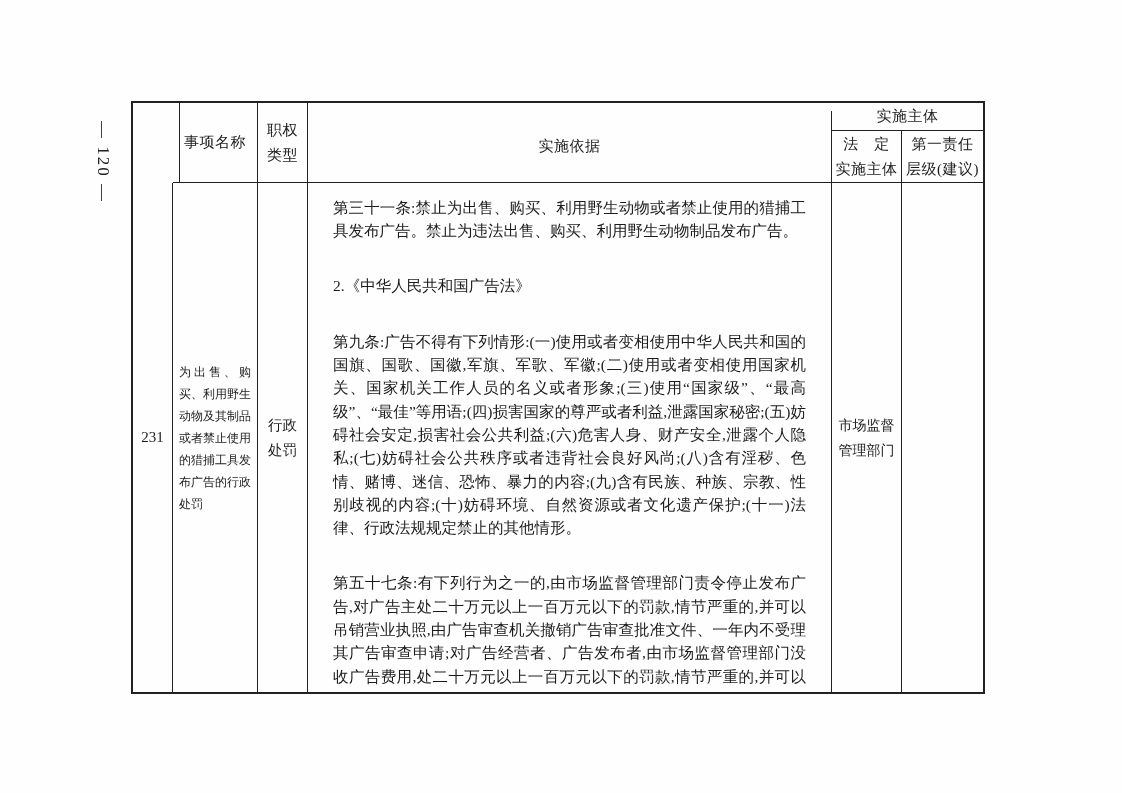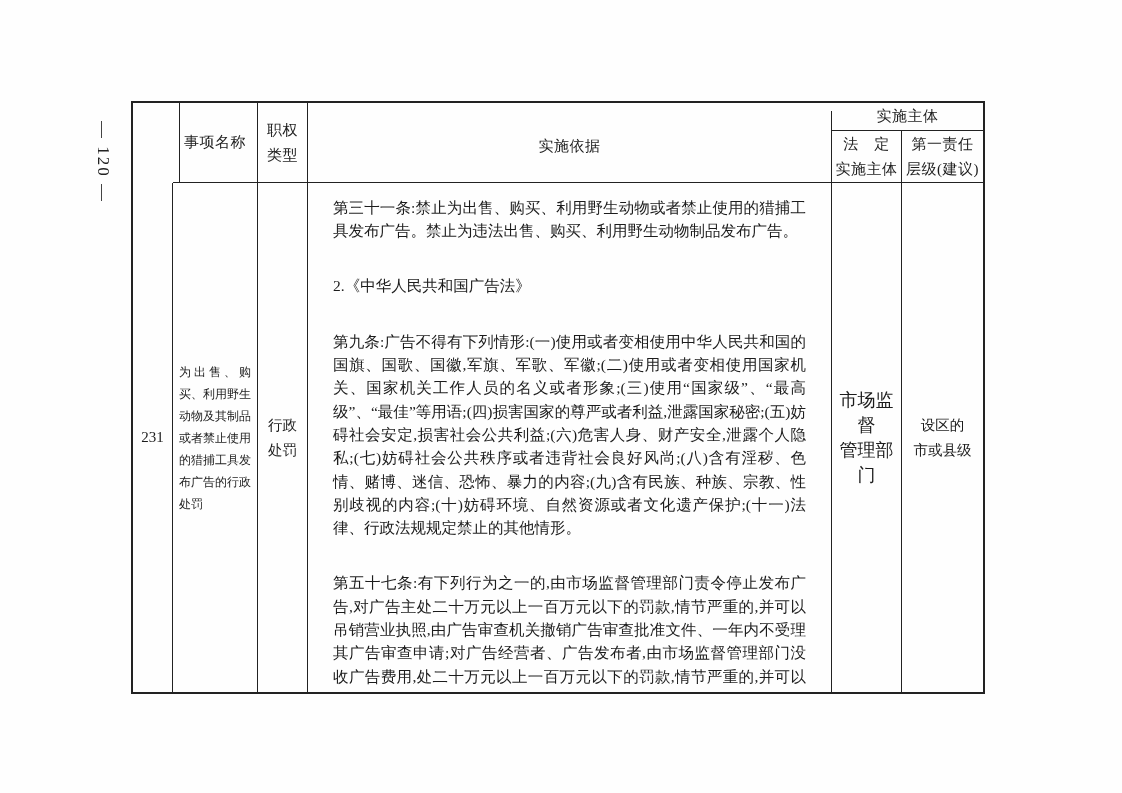--- a/index.html
+++ b/index.html
@@ -32,21 +32,21 @@
   .h-type    { grid-column:3; grid-row:1/3; }
   .h-basis   { grid-column:4; grid-row:1/3;margin-top:8px; }
   .h-subject { grid-column:5/7; grid-row:1; }
   .h-legal   { grid-column:5; grid-row:2; }
   .h-resp    { grid-column:6; grid-row:2; }
   .b-serial  { grid-column:1; grid-row:3; font-size:15px; }
   .b-name    { grid-column:2; grid-row:3; }
   .b-type    { grid-column:3; grid-row:3; font-size:14.5px; line-height:25px;justify-content:center; }
   .b-basis   { grid-column:4; grid-row:3; align-items:stretch; text-align:justify;
                padding:0 9px; }
-  .b-legal   { grid-column:5; grid-row:3; font-size:18px; line-height:25px; }
+  .b-legal   { grid-column:5; grid-row:3; font-size:14px; line-height:25px;text-align:right; }
   .b-resp    { grid-column:6; grid-row:3; font-size:14.5px; line-height:25px; }
   .item-name-block {
     width:72px; font-size:12px; line-height:22px;
     text-align:justify; text-justify:inter-character;
   }
   .b-basis p {
     margin:16px; font-size:15.5px; line-height:23.3px;
     text-justify:inter-ideograph;
   }
 </style>
@@ -98,19 +98,15 @@
       <p>1.《中华人民共和国野生动物保护法》</p>
       <p>第三十一条:禁止为出售、购买、利用野生动物或者禁止使用的猎捕工具发布广告。禁止为违法出售、购买、利用野生动物制品发布广告。</p>
       <p>2.《中华人民共和国广告法》</p>
       <p>第九条:广告不得有下列情形:(一)使用或者变相使用中华人民共和国的国旗、国歌、国徽,军旗、军歌、军徽;(二)使用或者变相使用国家机关、国家机关工作人员的名义或者形象;(三)使用“国家级”、“最高级”、“最佳”等用语;(四)损害国家的尊严或者利益,泄露国家秘密;(五)妨碍社会安定,损害社会公共利益;(六)危害人身、财产安全,泄露个人隐私;(七)妨碍社会公共秩序或者违背社会良好风尚;(八)含有淫秽、色情、赌博、迷信、恐怖、暴力的内容;(九)含有民族、种族、宗教、性别歧视的内容;(十)妨碍环境、自然资源或者文化遗产保护;(十一)法律、行政法规规定禁止的其他情形。</p>
       <p>第五十七条:有下列行为之一的,由市场监督管理部门责令停止发布广告,对广告主处二十万元以上一百万元以下的罚款,情节严重的,并可以吊销营业执照,由广告审查机关撤销广告审查批准文件、一年内不受理其广告审查申请;对广告经营者、广告发布者,由市场监督管理部门没收广告费用,处二十万元以上一百万元以下的罚款,情节严重的,并可以吊销营业执照:(一)发布有本法第九条、第十条规定的禁止情形的广告的。</p>
     </div>
     <div class="c b-legal last-row">
       <div>市场监督</div>
       <div>管理部门</div>
     </div>
-    <div class="c b-resp last-col last-row">
-      <div>设区的</div>
-      <div>市或县级</div>
-    </div>
 
   </div>
 </div>
 
 </body></html>

